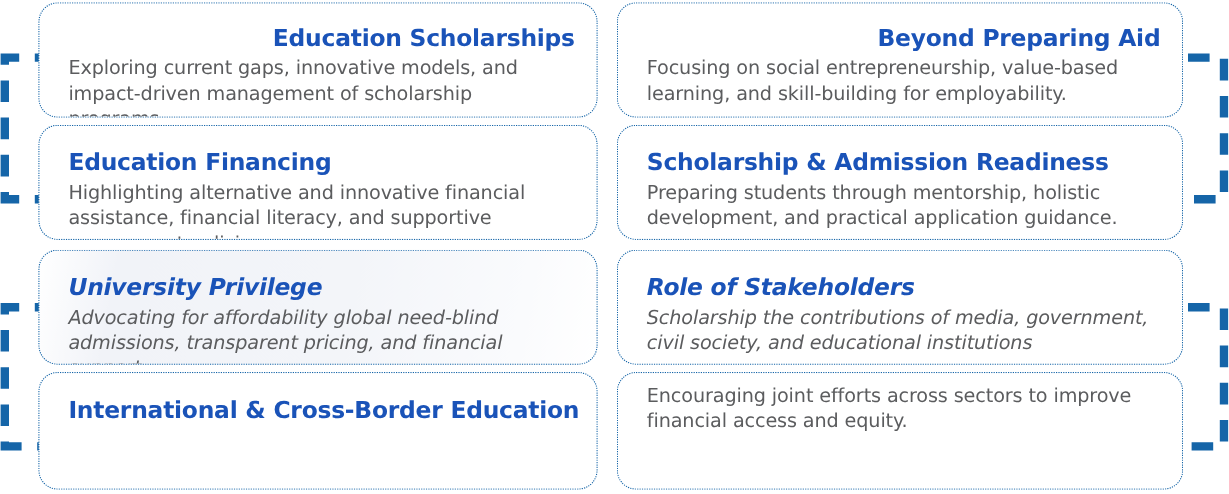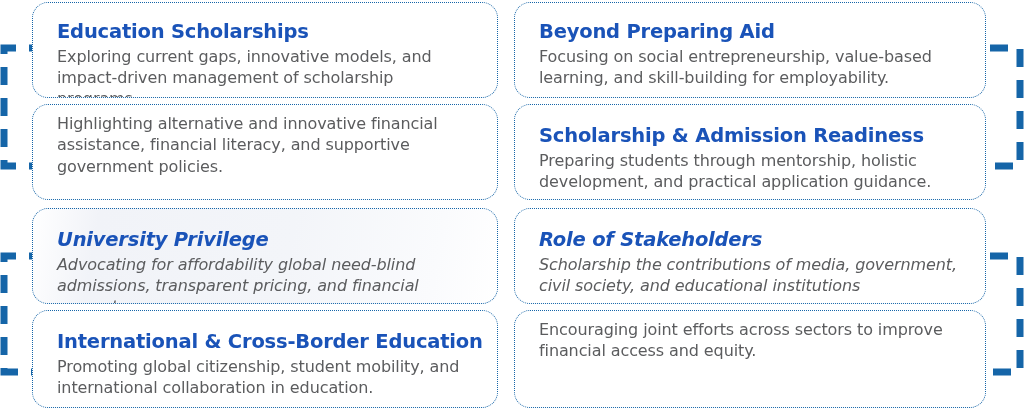--- a/index.html
+++ b/index.html
@@ -82,21 +82,21 @@
 
   
   .col-l { left: 32px;  width: 466px; }
   .col-r { left: 514px; width: 472px; }
 
   .row-1 { top: 2px;   height: 96px; }
   .row-2 { top: 104px; height: 96px; }
   .row-3 { top: 208px; height: 96px; font-style: italic; }
   .row-4 { top: 310px; height: 98px; }
 
-  .row-1 .card-title { padding-top: 9px; }
+  .row-1 .card-title { padding-top: 9px; text-align: right; }
   .row-2 .card-title { padding-top: 11px; }
   .row-3 .card-title { padding-top: 11px; }
   .row-4 .card-title { padding-top: 11px; }
 </style>
 </head>
 <body>
 
 <svg class="connectors" viewBox="0 0 1024 412" width="1024" height="412" xmlns="http://www.w3.org/2000/svg">
 
   <path d="M 78 48 L 20 48 L 4 48 L 4 166 L 20 166 L 78 166" fill="none" stroke="#1565a8" stroke-width="7" stroke-dasharray="18 13" stroke-linecap="butt" transform="translate(0,0)"></path>
@@ -109,31 +109,31 @@
 </svg>
 
 <div class="board">
 
   <div class="card col-l row-1 solid-underline">
     <p class="card-title">Education Scholarships</p>
     <p class="card-desc">Exploring current gaps, innovative models, and impact-driven management of scholarship programs.</p>
   </div>
 
   <div class="card col-l row-2">
+    <p class="card-title">Education Financing</p>
     <p class="card-desc">Highlighting alternative and innovative financial assistance, financial literacy, and supportive government policies.</p>
   </div>
 
   <div class="card col-l row-3 highlight">
     <p class="card-title">University Privilege</p>
     <p class="card-desc">Advocating for affordability global need-blind admissions, transparent pricing, and financial support.</p>
   </div>
 
   <div class="card col-l row-4">
     <p class="card-title">International &amp; Cross-Border Education</p>
-    <p class="card-desc">Promoting global citizenship, student mobility, and international collaboration in education.</p>
   </div>
 
   <div class="card col-r row-1 solid-underline">
     <p class="card-title">Beyond Preparing Aid</p>
     <p class="card-desc">Focusing on social entrepreneurship, value-based learning, and skill-building for employability.</p>
   </div>
 
   <div class="card col-r row-2">
     <p class="card-title">Scholarship &amp; Admission Readiness</p>
     <p class="card-desc">Preparing students through mentorship, holistic development, and practical application guidance.</p>

